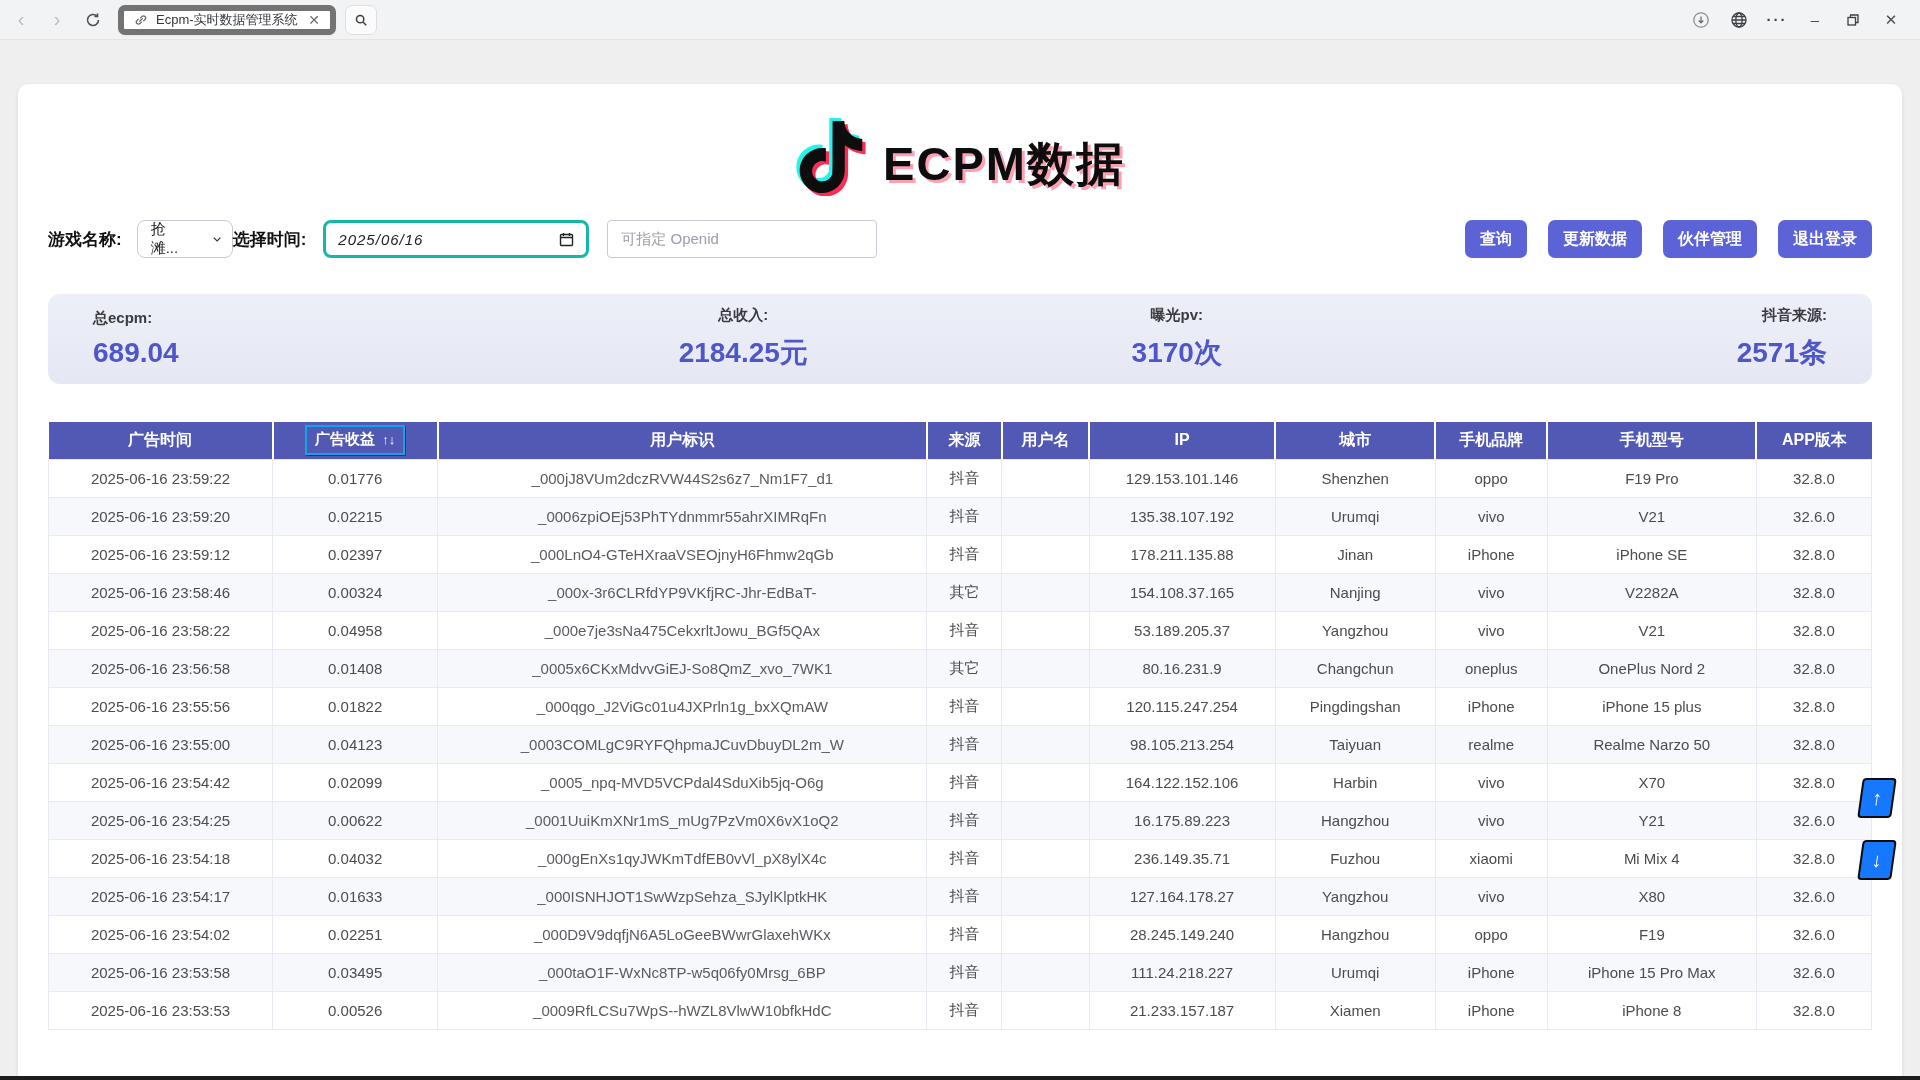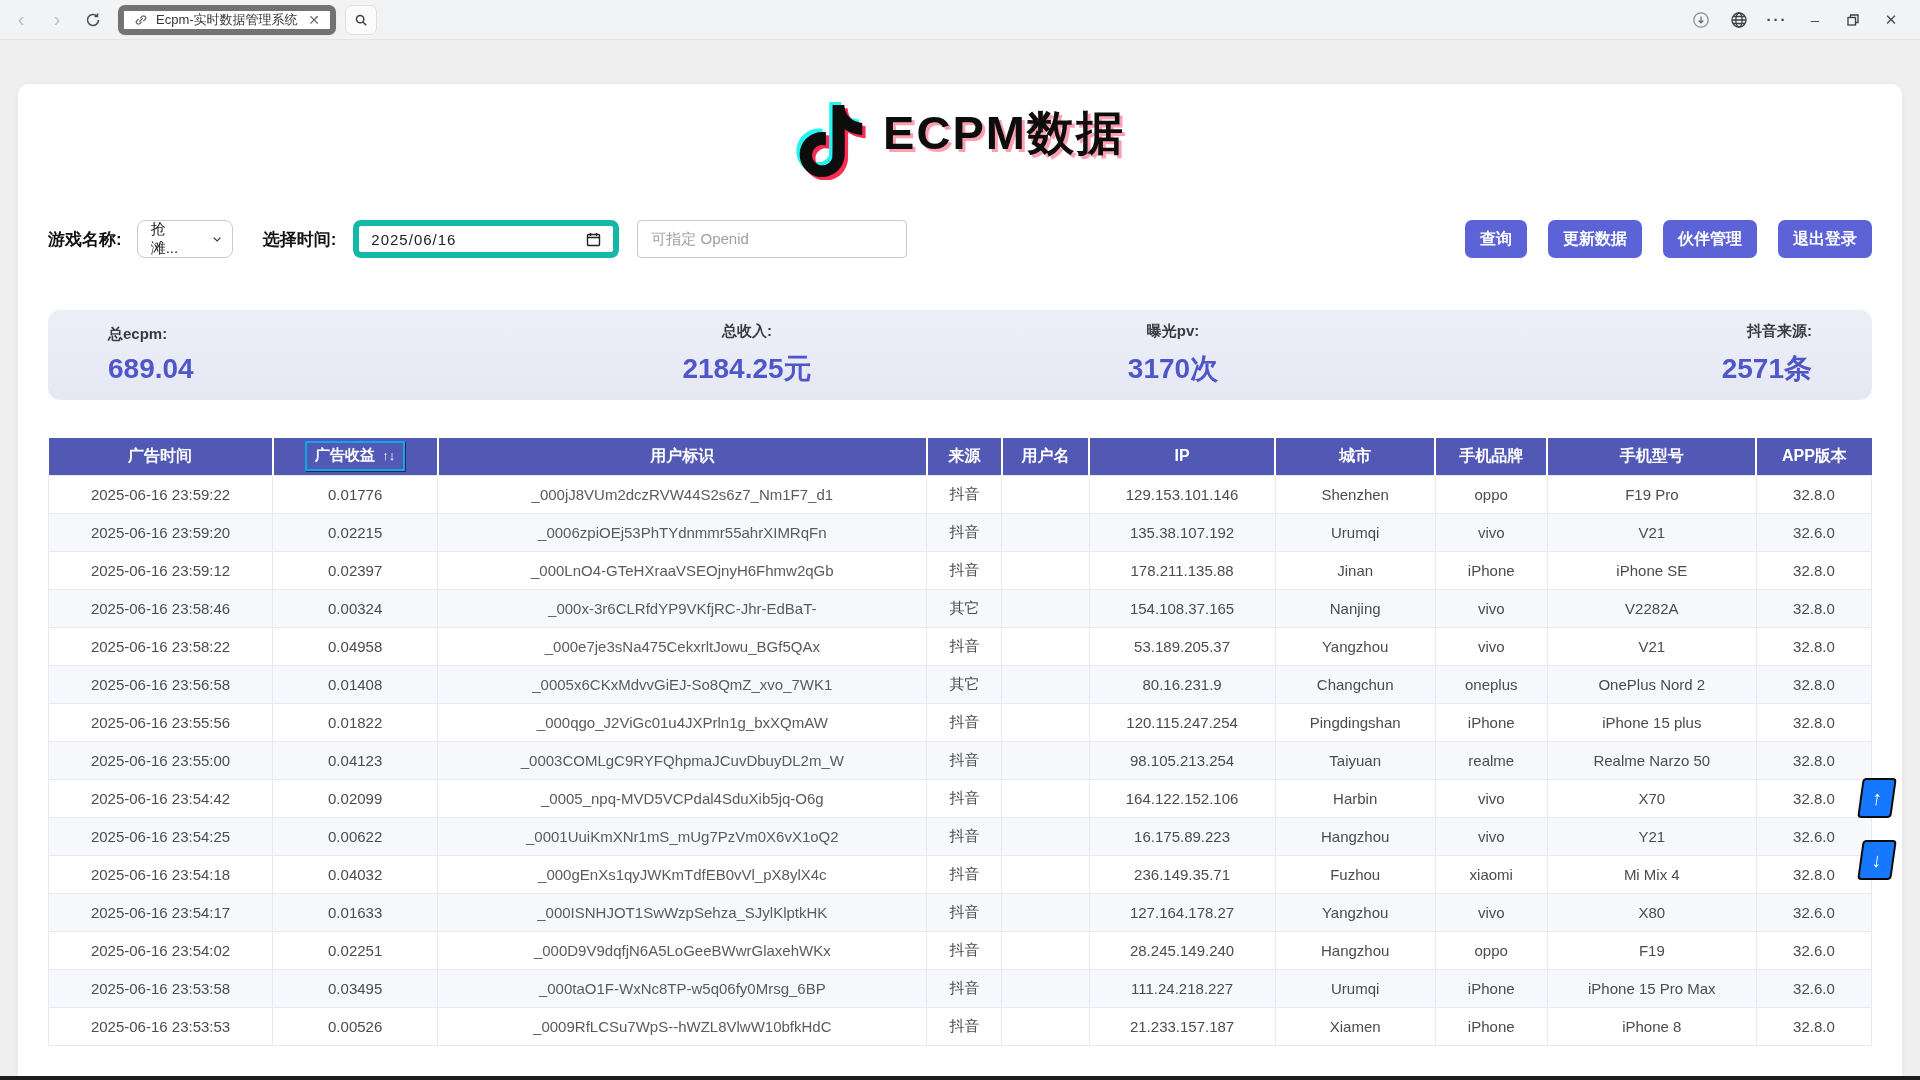--- a/index.html
+++ b/index.html
@@ -17,37 +17,37 @@
   .search-btn { width:32px; height:30px; margin-left:9px; background:#fbfbfc; border:1px solid #dddfe2; border-radius:7px; display:flex; align-items:center; justify-content:center; }
   .chrome-right { margin-left:auto; display:flex; align-items:center; gap:8px; padding-right:14px; }
   .chrome-icon { width:30px; height:30px; display:flex; align-items:center; justify-content:center; color:#4a4d52; font-size:15px; }
   .dots { letter-spacing:2px; font-weight:700; color:#3c3f44; }
 
   
   .page { position:absolute; top:40px; left:0; width:1920px; height:1040px; background:#efefef; }
   .card { position:absolute; top:44px; left:18px; width:1884px; height:1020px; background:#ffffff; border-radius:10px; box-shadow:0 1px 4px rgba(0,0,0,.08); overflow:hidden; }
 
   
-  .logo-row { padding-top:18px; height:112px; display:flex; align-items:flex-start; justify-content:center; gap:16px; }
+  .logo-row { padding-top:29px; height:112px; display:flex; align-items:flex-end; justify-content:center; gap:16px; }
   .logo-icon { width:72px; height:78px; }
   .logo-text { font-size:47px; font-weight:900; color:#0d0d0d; letter-spacing:2px; text-shadow:3px 3px 0 rgba(254,44,85,.45); }
 
   
   .filter-row { margin-top:24px; padding:0 30px; display:flex; align-items:center; height:38px; }
   .f-label { font-size:17px; font-weight:700; color:#111; }
   .f-select { margin-left:15px; width:96px; height:38px; border:1px solid #c6cad1; border-radius:8px; background:#fff; display:flex; align-items:center; justify-content:space-between; padding:0 10px 0 13px; font-size:15px; color:#222;gap:31px; }
-  .f-label.second { margin-left:30px; }
-  .f-date { margin-left:17px; width:266px; height:38px; border:6px solid #14b8a6; border-radius:8px; background:#fff; display:flex; align-items:center; padding:0 12px; font-size:15px; color:#222; letter-spacing:1px; }
+  .f-label.second { }
+  .f-date { margin-left:17px; width:266px; height:38px; border:3px solid #14b8a6; border-radius:8px; background:#fff; display:flex; align-items:center; padding:0 12px; font-size:15px; color:#222; letter-spacing:1px;font-style:italic; }
   .f-date .cal { margin-left:auto; }
   .f-openid { margin-left:18px; width:270px; height:38px; border:1px solid #c6cad1; border-radius:4px; background:#fff; display:flex; align-items:center; padding:0 13px; font-size:15px; color:#9aa0a8; }
   .btn-group { margin-left:auto; display:flex; gap:21px; }
   .act-btn { height:38px; background:#5b63d6; border:none; border-radius:7px; color:#fff; font-weight:700; font-size:16px; padding:0 15px; font-family:inherit; }
 
   
-  .stats { margin:52px 30px 0; height:90px; border-radius:12px; background:linear-gradient(180deg,#edeff8,#e5e8f3); display:flex; align-items:center; padding:0 60px;justify-content:center; }
+  .stats { margin:36px 30px 0; height:90px; border-radius:12px; background:linear-gradient(180deg,#edeff8,#e5e8f3); display:flex; align-items:center; padding:0 45px;justify-content:center; }
   .stat { flex:1; }
   .stat:nth-child(2), .stat:nth-child(3) { text-align:center; }
   .stat:nth-child(4) { text-align:right; }
   .stat-label { font-size:15px; font-weight:700; color:#3b3b3f; }
   .stat-value { margin-top:9px; font-size:28px; font-weight:700; color:#4f56c8; }
 
   
   .table-wrap { margin:38px 30px 0; }
   table { width:100%; border-collapse:collapse; table-layout:fixed; }
   thead th { background:#5159b4; color:#fff; font-size:16px; font-weight:700; height:37px; border-right:2px solid #fff; }

